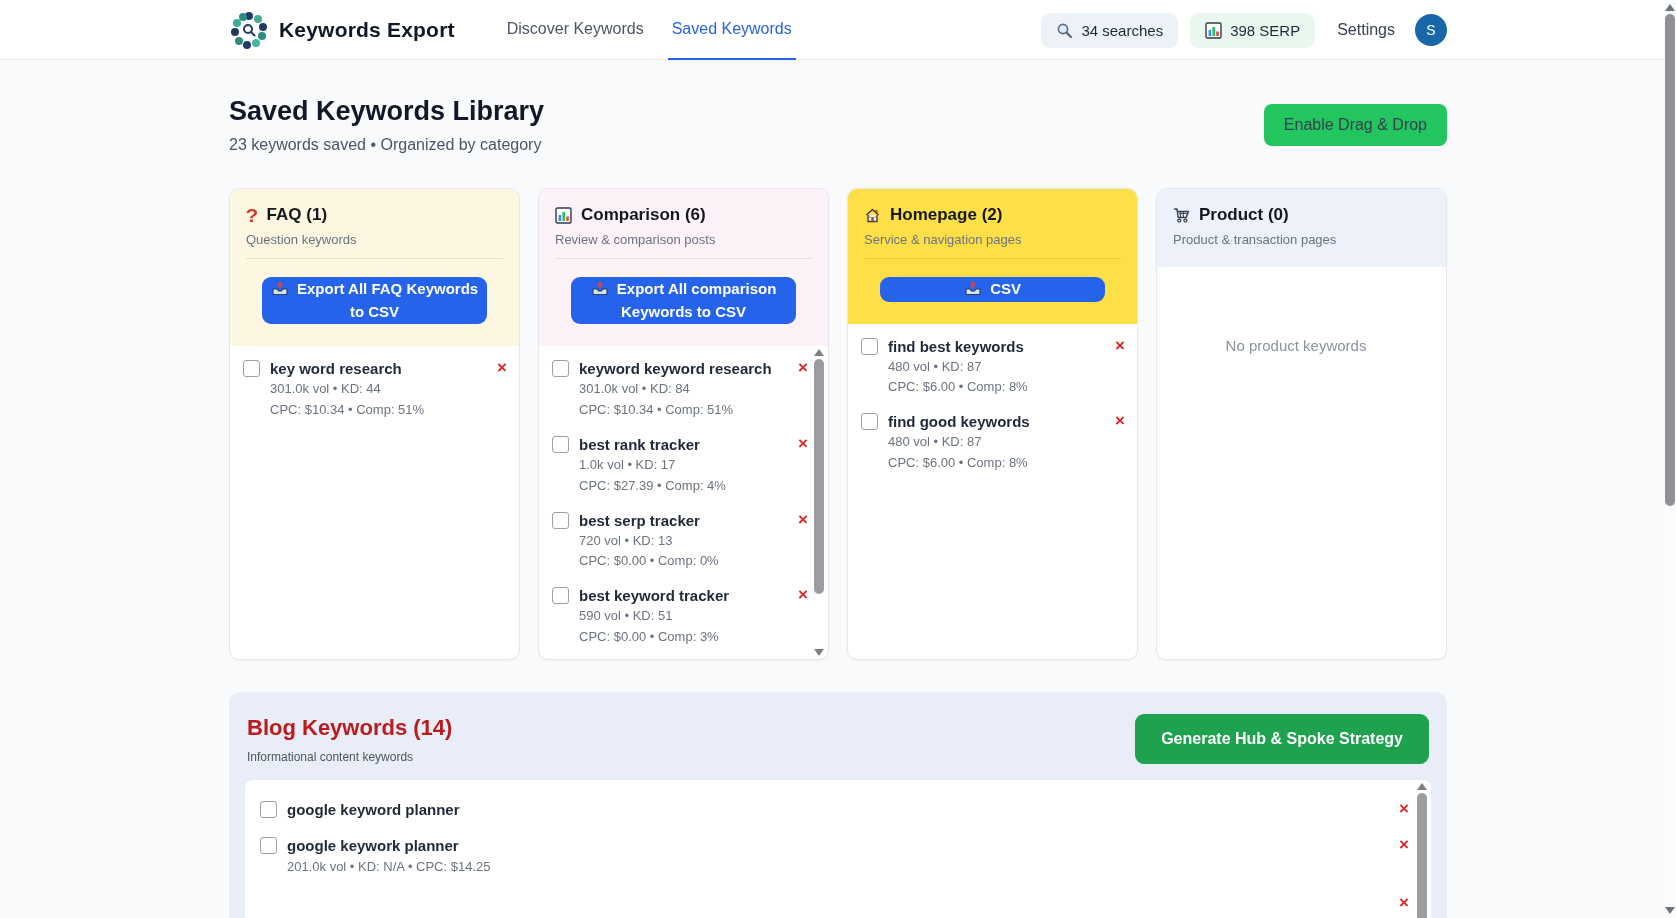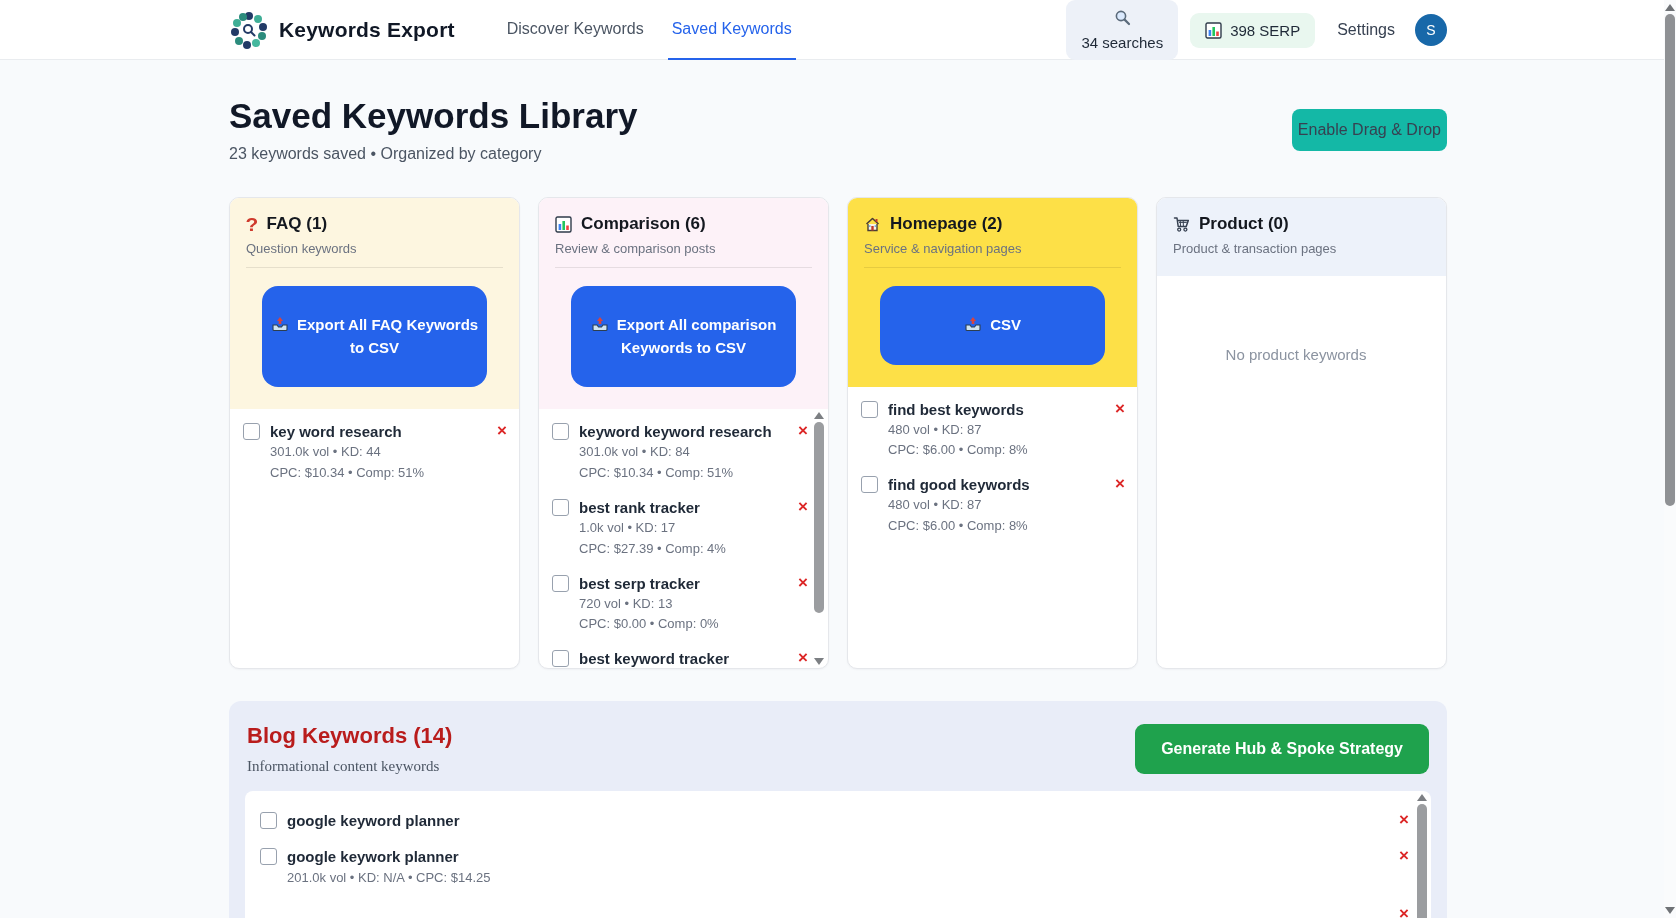--- a/index.html
+++ b/index.html
@@ -15,55 +15,55 @@
   .header-inner { width:1218px; margin:0 auto; height:60px; display:flex; align-items:center; }
   .logo-wrap { display:flex; align-items:center; gap:10px; }
   .app-title { font-size:21px; font-weight:700; color:#101826; letter-spacing:.2px; }
   .nav { display:flex; gap:20px; margin-left:48px; height:61px;justify-content:flex-end; }
   .tab { display:flex; align-items:center; height:60px; padding:0 4px; font-size:16px;
          color:#4b5563; border-bottom:2px solid transparent; cursor:pointer; }
   .tab.active { color:#2563eb; border-bottom-color:#2563eb; font-weight:500; }
   .header-right { margin-left:auto; display:flex; align-items:center; gap:12px; }
   .pill { display:flex; align-items:center; gap:8px; padding:9px 15px; border-radius:9px;
           font-size:15px; color:#1f2937; }
-  .pill-searches { background:#edf1f8;flex-direction:column; }
+  .pill-searches { background:#edf1f8; }
   .pill-serp { background:#e9f7ef; }
   .settings-link { font-size:16px; color:#374151; margin:0 8px 0 10px; cursor:pointer; }
   .avatar { width:32px; height:32px; border-radius:50%; background:#1868a9; color:#fff;
             display:flex; align-items:center; justify-content:center; font-size:14px; }
   
   .page-scrollbar { position:absolute; top:0; right:0; width:12px; height:918px; background:#fafbfc; z-index:50; }
   .page-scrollbar .arr-up { width:0; height:0; border-left:5px solid transparent; border-right:5px solid transparent;
                             border-bottom:7px solid #6f7276; margin:4px auto 2px; }
   .page-scrollbar .arr-down { width:0; height:0; border-left:5px solid transparent; border-right:5px solid transparent;
                               border-top:7px solid #6f7276; position:absolute; bottom:4px; left:1px; }
   .page-scrollbar .thumb { position:absolute; top:14px; left:1px; width:10px; height:492px;
                            background:#8f9194; border-radius:5px; }
   
   .container { width:1218px; margin:0 auto; padding-top:36px; }
   .title-row { display:flex; justify-content:space-between; align-items:center; }
-  .page-title { font-size:35px; font-weight:700; margin:0 0 9px 0; color:#111827; }
+  .page-title { font-size:27px; font-weight:700; margin:0 0 9px 0; color:#111827; }
   .page-subtitle { font-size:16px; color:#4b5563; }
-  .drag-btn { background:#14b8a6; border:none; border-radius:8px; padding:12px 6px;
+  .drag-btn { background:#22c55e; border:none; border-radius:8px; padding:12px 20px;
               font-size:16px; color:#374151; font-family:inherit; cursor:pointer; }
   
   .grid { display:grid; grid-template-columns:repeat(4,1fr); gap:18px; margin-top:34px; }
   .card { background:#fff; border:1px solid #e5e7eb; border-radius:10px; overflow:hidden;
           height:472px; display:flex; flex-direction:column; box-shadow:0 1px 2px rgba(16,24,40,.04); }
   .card-head { padding:16px 16px 20px; }
   .head-faq { background:#fdf6e0; }
   .head-comparison { background:#fdf2f8; }
   .head-homepage { background:#fde047; }
   .head-product { background:#edf2fa; padding-bottom:18px; }
   .card-title { display:flex; align-items:center; gap:9px; font-size:17px; font-weight:700; color:#14181f; }
   .card-sub { font-size:13px; color:#6b7280; margin-top:7px; padding-bottom:11px;
               border-bottom:1px solid rgba(0,0,0,.09); }
   .export-btn { margin:18px 16px 2px; width:calc(100% - 32px); background:#2563eb; color:#fff;
-                font-weight:700; font-size:15px; line-height:1.5; border:none; border-radius:16px;
-                padding:28px 8px; font-family:inherit; cursor:pointer; }
+                font-weight:700; font-size:15px; line-height:1.5; border:none; border-radius:9px;
+                padding:1px 8px; font-family:inherit; cursor:pointer; }
   .export-btn svg { vertical-align:-3px; margin-right:4px; }
   .kw-list { flex:1; position:relative; padding:14px 24px 10px 13px; overflow:hidden; }
   .kw-list.scrollable { padding-right:32px; }
   .kw-item { position:relative; margin-bottom:17px; }
   .kw-row { display:flex; align-items:center; gap:10px; }
   .checkbox { width:17px; height:17px; border:1.5px solid #98a1ae; border-radius:3px; background:#fff;
               flex:none; cursor:pointer; }
   .kw-name { font-size:15px; font-weight:700; color:#1f2937; }
   .kw-meta { font-size:13px; color:#6b7280; margin:4px 0 0 27px; line-height:1.3; }
   .kw-x { position:absolute; top:-1px; right:-12px; background:none; border:none; color:#dc2626;
@@ -77,21 +77,21 @@
   .sb-down { width:0; height:0; border-left:5px solid transparent; border-right:5px solid transparent;
              border-top:7px solid #7c7f83; margin-top:3px; }
   .sb-track { flex:1; width:10px; position:relative; }
   .sb-thumb { position:absolute; top:0; left:0; width:10px; background:#9b9da0; border-radius:5px; }
   .sb-thumb.h80 { height:82%; }
   .sb-thumb.h70 { height:70%; }
   
   .blog { margin-top:32px; background:#e9edf8; border-radius:12px; padding:22px 16px 16px; }
   .blog-head { display:flex; justify-content:space-between; align-items:center; padding:0 2px; }
   .blog-title { font-size:22px; font-weight:700; color:#b91c1c; margin:0 0 9px 0; }
-  .blog-sub { font-size:15px; color:#4b5563;font-family:Liberation Serif, serif; }
+  .blog-sub { font-size:12px; color:#4b5563; }
   .gen-btn { background:#1fa24d; color:#fff; border:none; border-radius:9px; padding:16px 26px;
              font-size:16px; font-weight:700; font-family:inherit; cursor:pointer; }
   .blog-list { background:#fff; border-radius:8px; margin-top:16px; position:relative;
                padding:12px 96px 12px 15px; height:400px; overflow:hidden; }
   .blog-item { position:relative; padding:9px 0 10px; }
   .blog-item .kw-meta { margin-top:5px; }
   .blog-item .kw-x { right:-74px; top:8px; }
   .blog-scrollbar { position:absolute; top:3px; right:3px; bottom:3px; width:12px;
                     display:flex; flex-direction:column; align-items:center; }
   

